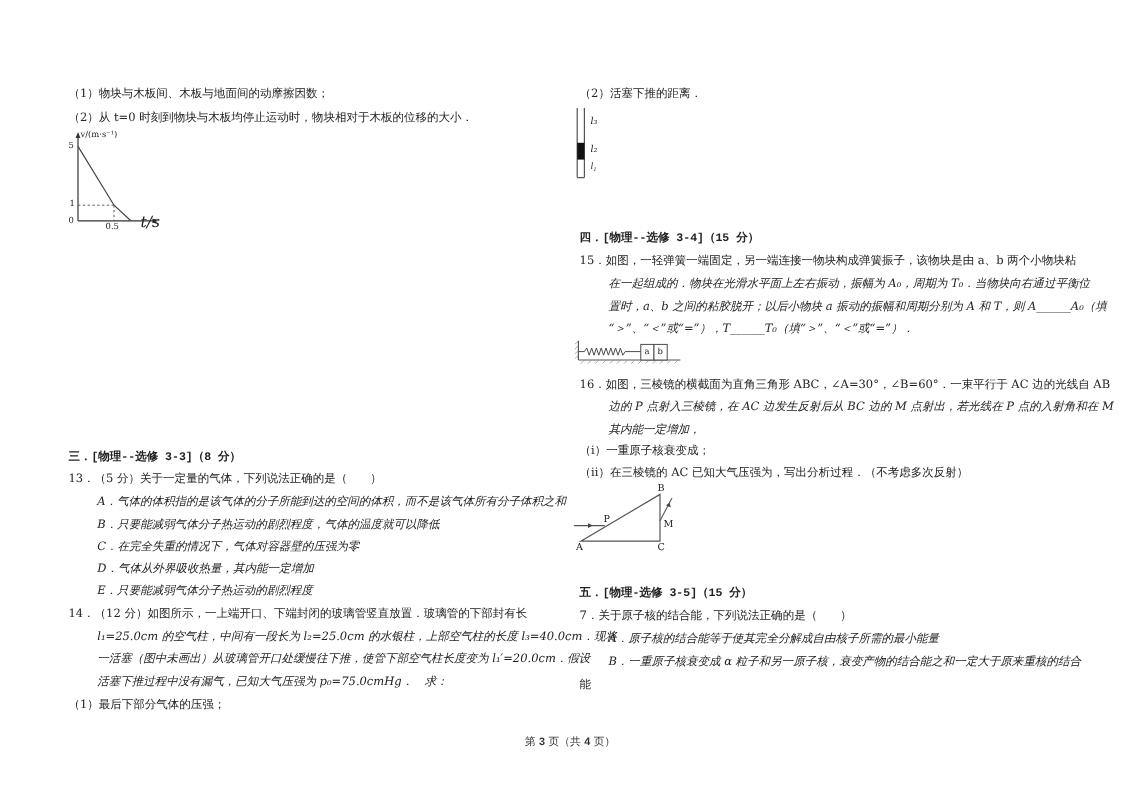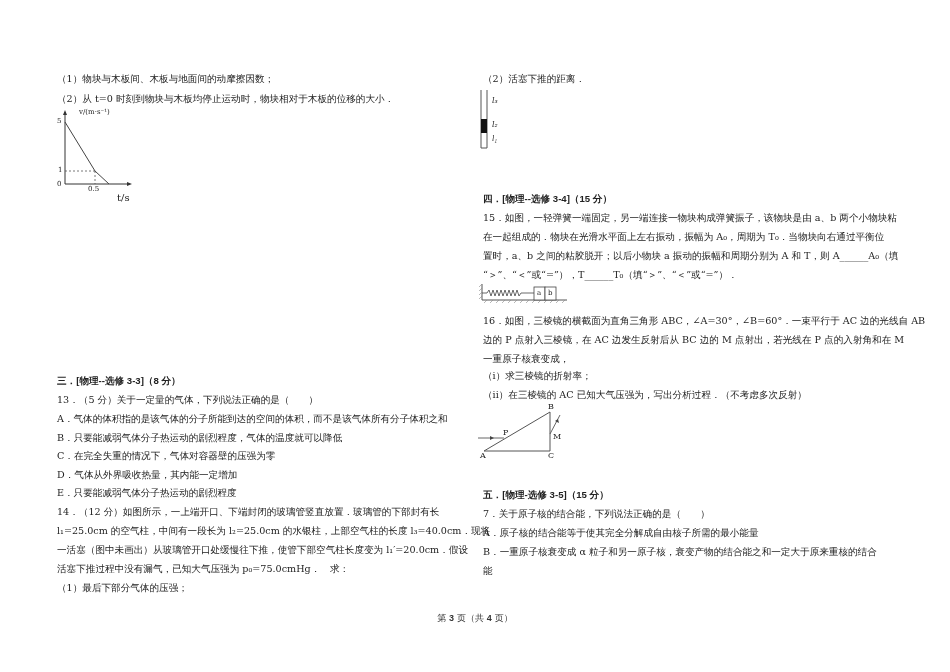--- a/index.html
+++ b/index.html
@@ -2,22 +2,22 @@
 <html><head>
 <meta charset="utf-8">
 <style>
   html, body { margin: 0; padding: 0; background: #ffffff; }
   body { width: 950px; height: 672px; position: relative; overflow: hidden;
          font-family: "DejaVu Serif", "Liberation Serif", serif; color: #222; }
   .col { position: absolute; top: 0; width: 420px; }
   .col-left { left: 57px; }
   .col-right { left: 483px; }
   .line { position: absolute; left: 0; font-size: 9.6px; line-height: 13px; white-space: nowrap; }
-  .indent2 { left: 0; }
-  .bold { font-weight: bold; font-family: Liberation Sans, sans-serif; }
+  .indent2 { left: 24px; font-style: italic; }
+  .bold { font-weight: bold; font-family: Liberation Mono, monospace; }
   .fig { position: absolute; }
   .footer { position: absolute; left: 0; width: 950px; top: 612px; text-align: center; font-size: 9px; color: #333; }
   .footer b { font-family: "Liberation Sans", sans-serif; }
 </style>
 </head>
 <body>
 
 <div class="col col-left">
   <div class="line" style="top:72px">（1）物块与木板间、木板与地面间的动摩擦因数；</div>
   <div class="line" style="top:92px">（2）从 t=0 时刻到物块与木板均停止运动时，物块相对于木板的位移的大小．</div>
@@ -25,26 +25,26 @@
   <div class="fig" style="left:0; top:108px; width:100px; height:85px;">
     <svg width="100" height="85" viewBox="0 0 100 85">
       <line x1="8" y1="76" x2="8" y2="4" stroke="#333" stroke-width="1"></line>
       <polygon points="8,2 6,7 10,7" fill="#333"></polygon>
       <line x1="8" y1="76" x2="72" y2="76" stroke="#333" stroke-width="1"></line>
       <polygon points="75,76 70,74 70,78" fill="#333"></polygon>
       <polyline points="8,14 38,63 52,76" fill="none" stroke="#444" stroke-width="1"></polyline>
       <line x1="8" y1="63" x2="38" y2="63" stroke="#555" stroke-width="0.8" stroke-dasharray="2,2"></line>
       <line x1="38" y1="63" x2="38" y2="76" stroke="#555" stroke-width="0.8" stroke-dasharray="2,2"></line>
     </svg>
-    <span class="line" style="left:10px; top:0px; font-size:7px; line-height:9px;margin-left:12px;">v/(m·s⁻¹)</span>
+    <span class="line" style="left:10px; top:0px; font-size:7px; line-height:9px;">v/(m·s⁻¹)</span>
     <span class="line" style="left:0px; top:9px; font-size:7px; line-height:9px;">5</span>
     <span class="line" style="left:1px; top:58px; font-size:7px; line-height:9px;">1</span>
     <span class="line" style="left:0px; top:72px; font-size:7px; line-height:9px;">0</span>
     <span class="line" style="left:31px; top:77px; font-size:7px; line-height:9px;">0.5</span>
-    <span class="line" style="left:60px; top:85px; font-size:10px; line-height:9px; ">t/s</span>
+    <span class="line" style="left:60px; top:73px; font-size:13px; line-height:9px; font-style:italic;">t/s</span>
   </div>
 
   <div class="line bold" style="top:374px">三．[物理--选修 3-3]（8 分）</div>
   <div class="line" style="top:393px">13．（5 分）关于一定量的气体，下列说法正确的是（　　）</div>
   <div class="line indent2" style="top:412px">A．气体的体积指的是该气体的分子所能到达的空间的体积，而不是该气体所有分子体积之和</div>
   <div class="line indent2" style="top:431px">B．只要能减弱气体分子热运动的剧烈程度，气体的温度就可以降低</div>
   <div class="line indent2" style="top:449px">C．在完全失重的情况下，气体对容器壁的压强为零</div>
   <div class="line indent2" style="top:468px">D．气体从外界吸收热量，其内能一定增加</div>
   <div class="line indent2" style="top:486px">E．只要能减弱气体分子热运动的剧烈程度</div>
 
@@ -105,22 +105,22 @@
       <polyline points="3,11 8,11 10,8 12,14 14,8 16,14 18,8 20,14 22,8 24,14 26,8 28,14 30,8 32,14 34,8 36,14 38,8 40,14 42,11 55,11" fill="none" stroke="#444" stroke-width="0.8"></polyline>
       <rect x="55" y="5" width="11" height="13" fill="#fff" stroke="#444" stroke-width="0.8"></rect>
       <rect x="66" y="5" width="11" height="13" fill="#fff" stroke="#444" stroke-width="0.8"></rect>
     </svg>
     <span class="line" style="left:58px; top:6px; font-size:7px; line-height:10px;">a</span>
     <span class="line" style="left:69px; top:6px; font-size:7px; line-height:10px;">b</span>
   </div>
 
   <div class="line" style="top:314px">16．如图，三棱镜的横截面为直角三角形 ABC，∠A=30°，∠B=60°．一束平行于 AC 边的光线自 AB</div>
   <div class="line indent2" style="top:333px">边的 P 点射入三棱镜，在 AC 边发生反射后从 BC 边的 M 点射出，若光线在 P 点的入射角和在 M</div>
-  <div class="line indent2" style="top:352px">一重原子核衰变成，</div>
-  <div class="line" style="top:369px">（i）求三棱镜的折射率；</div>
+  <div class="line indent2" style="top:352px">其内能一定增加，</div>
+  <div class="line" style="top:369px">（i）一重原子核衰变成；</div>
   <div class="line" style="top:388px">（ii）在三棱镜的 AC 已知大气压强为，写出分析过程．（不考虑多次反射）</div>
 
   <div class="fig" style="left:-5px; top:402px; width:95px; height:58px;">
     <svg width="95" height="58" viewBox="0 0 95 58">
       <polygon points="6,49 72,10 72,49" fill="none" stroke="#555" stroke-width="1"></polygon>
       <line x1="0" y1="36" x2="26" y2="36" stroke="#555" stroke-width="0.9"></line>
       <polygon points="16,36 12,34 12,38" fill="#444"></polygon>
       <line x1="72" y1="32" x2="82" y2="13" stroke="#555" stroke-width="0.9"></line>
       <polygon points="80,17 77,19 81,21" fill="#444"></polygon>
     </svg>

